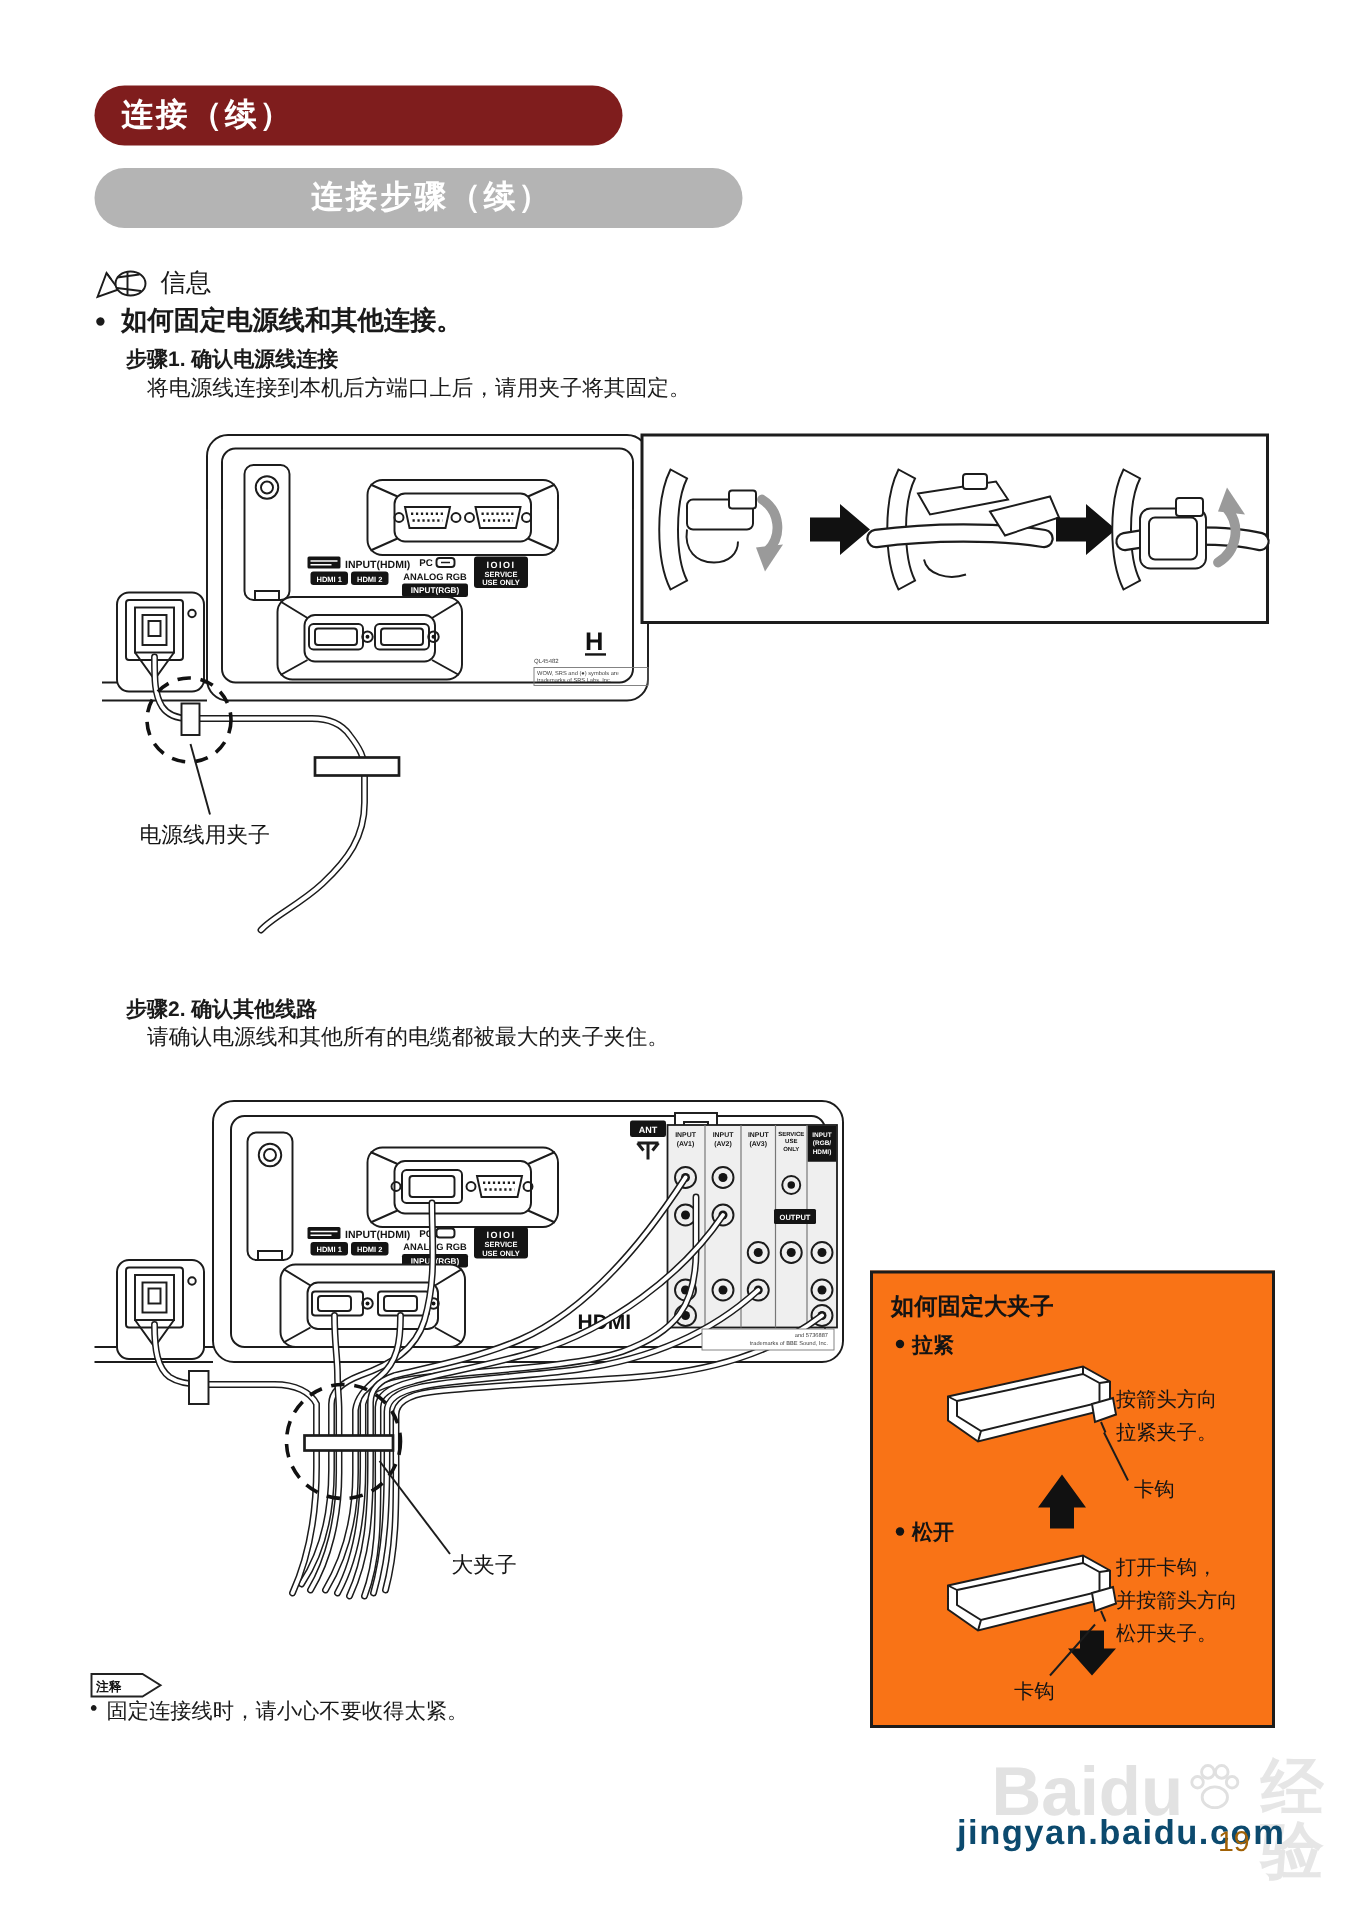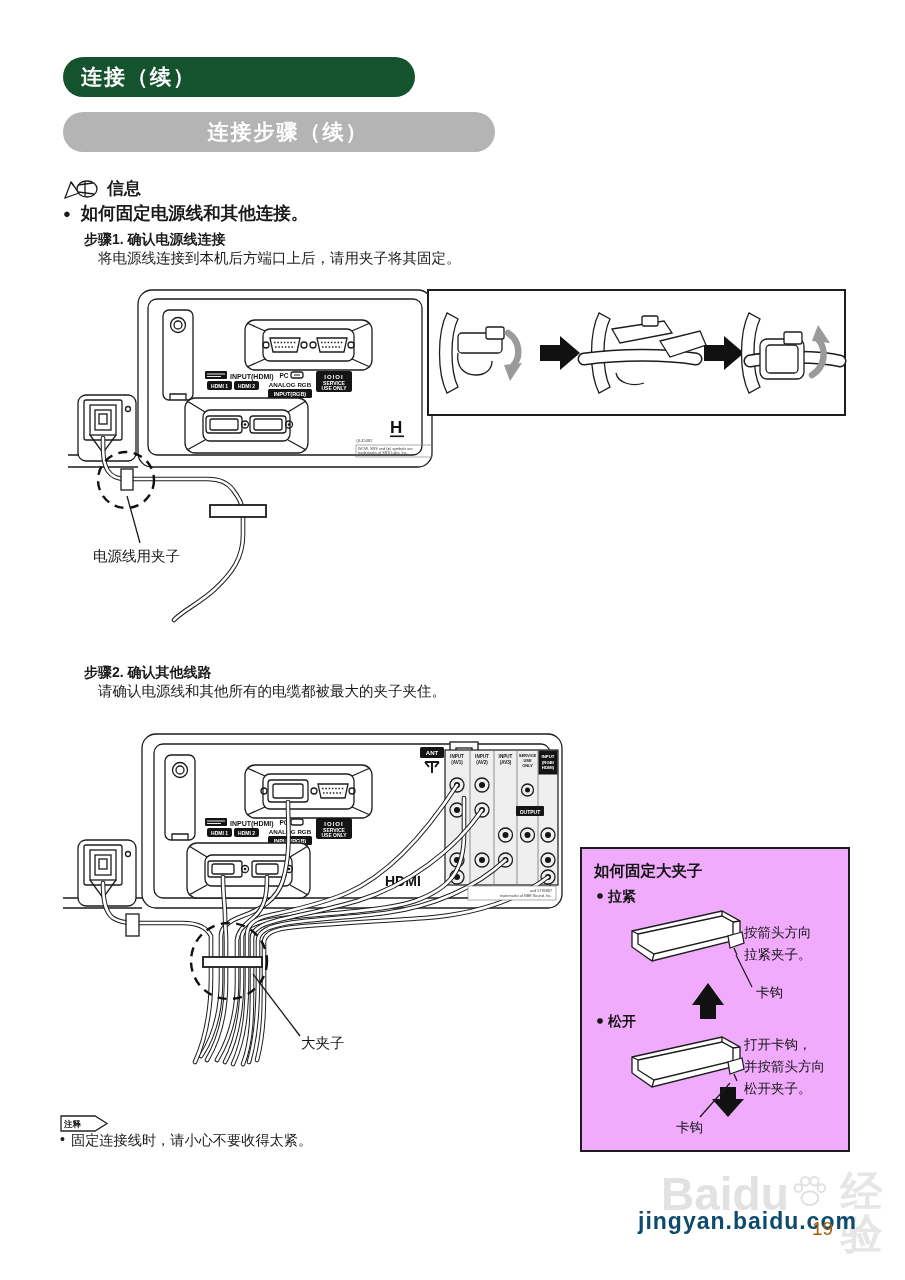--- a/index.html
+++ b/index.html
@@ -1,34 +1,34 @@
 <!DOCTYPE html>
 <html><head>
 <meta charset="utf-8">
 <style>
   html,body{margin:0;padding:0;background:#fff;}
   .page{position:relative;width:905px;height:1280px;background:#ffffff;overflow:hidden;
         font-family:"Liberation Sans","DejaVu Sans",sans-serif;color:#1a1a1a;}
   .abs{position:absolute;}
   .hdr{position:absolute;height:40px;border-radius:20px;color:#fff;font-weight:bold;
        font-size:21px;line-height:40px;padding-left:18px;letter-spacing:2px;box-sizing:border-box;}
-  .hdr1{left:63px;top:57px;width:352px;background:#14532d;}
+  .hdr1{left:63px;top:57px;width:352px;background:#7f1d1d;}
   .hdr2{left:63px;top:112px;width:432px;background:#b4b4b4;text-align:center;}
-  .inforow{left:63px;top:175px;display:flex;align-items:center;gap:8px;font-size:17px;font-weight:bold;}
+  .inforow{left:63px;top:175px;display:flex;align-items:center;gap:8px;font-size:17px;font-weight:normal;}
   .howto{left:63px;top:201px;display:flex;align-items:center;gap:10px;font-size:17.5px;font-weight:bold;}
   .howto .dot{font-size:13px;}
   .steptitle{font-size:14px;font-weight:bold;}
   .stepdesc{font-size:14.5px;}
   .notetext{left:60px;top:1131px;font-size:14.2px;display:flex;gap:6px;}
   .pagenum{left:812px;top:1218px;font-size:19px;color:#a16207;}
   .wm{left:630px;top:1171px;display:flex;gap:4px;color:#e2e2e2;
       font-weight:bold;font-size:46px;line-height:1;margin-left:31px;}
   .wm .cjk{font-size:42px;margin-left:10px;color:#e6e6e6;}
   .wmurl{left:638px;top:1208px;font-size:23px;color:#0c4a6e;letter-spacing:1px;font-weight:bold;}
-  .sidebox{left:580px;top:847px;width:270px;height:305px;border:2px solid #1c1c1c;box-sizing:border-box;background:#f0abfc;}
+  .sidebox{left:580px;top:847px;width:270px;height:305px;border:2px solid #1c1c1c;box-sizing:border-box;background:#f97316;}
   
   svg text{font-family:"Liberation Sans","DejaVu Sans",sans-serif;}
   .ln{fill:none;stroke:#1c1c1c;stroke-width:1.3;}
   .ln2{fill:none;stroke:#1c1c1c;stroke-width:2;}
   .lnf{fill:#fff;stroke:#1c1c1c;stroke-width:1.3;}
   .lnf2{fill:#fff;stroke:#1c1c1c;stroke-width:1.8;}
   .blk{fill:#141414;}
   .wtx{fill:#fff;font-weight:700;}
   .btx{fill:#141414;font-weight:700;}
   .ntx{fill:#141414;}

